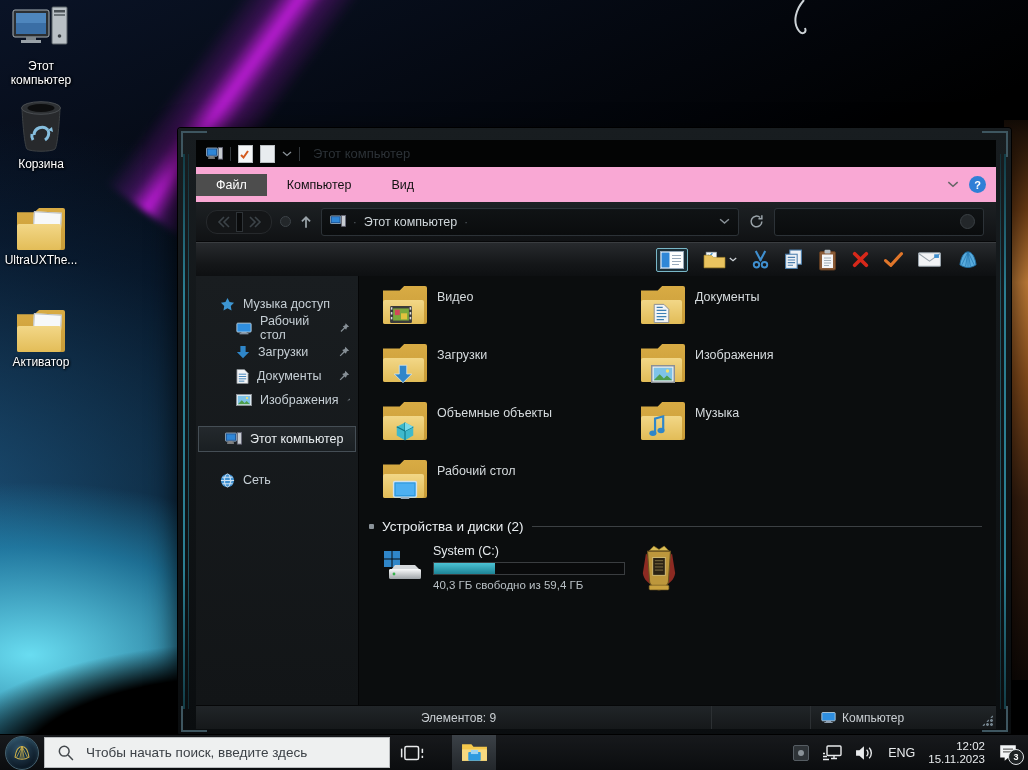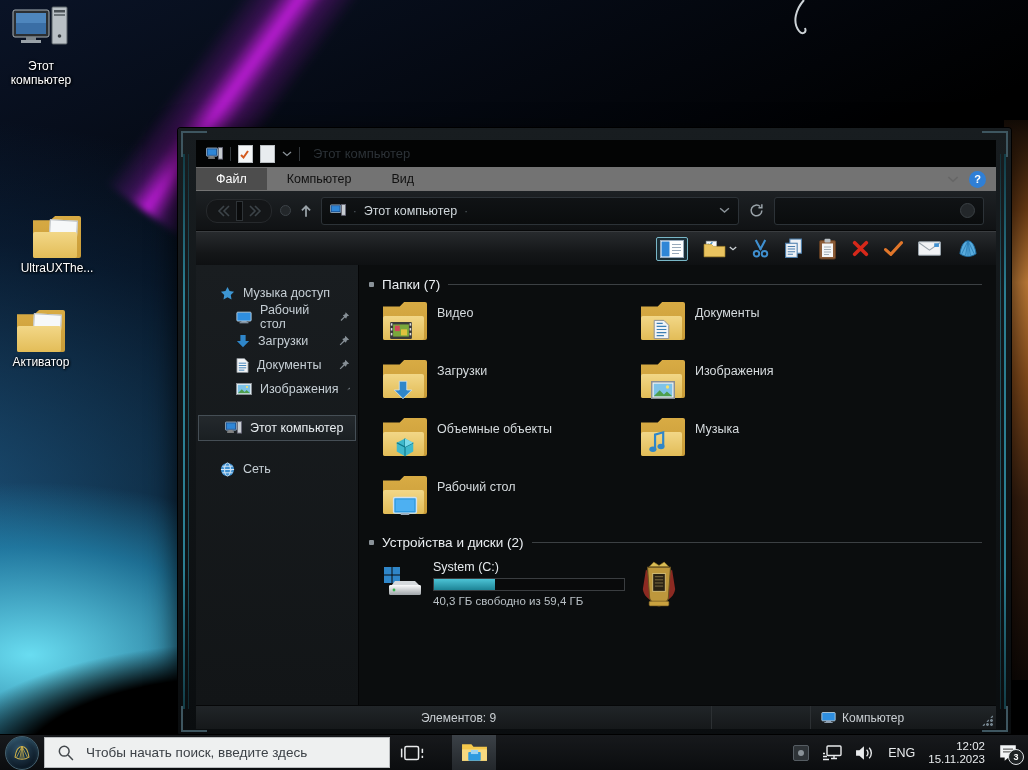--- a/index.html
+++ b/index.html
@@ -57,21 +57,21 @@
     display:flex;flex-direction:column;background:#0b0d0e;}
 
   
   .titlebar{height:27px;background:#030404;display:flex;align-items:center;gap:7px;padding:0 10px;}
   .tb-sep{width:1px;height:14px;background:#33383c;}
   .tb-title{font-size:13px;color:#2c3237;margin-left:6px;}
   .doc-ic{width:13px;height:16px;background:#f4f6f7;border:1px solid #b9bec2;position:relative;}
   .doc-ic.blank{background:#e8ecef;}
 
   
-  .menubar{height:24px;background:#737373;display:flex;align-items:center;text-align:center;}
+  .menubar{height:35px;background:#f9a8d4;display:flex;align-items:center;text-align:center;}
   .mtab{font-size:12.5px;padding:4px 20px;color:#111;cursor:default;}
   .mtab.active{background:#4d4d4d;color:#fff;}
   .menubar .mright{margin-left:auto;display:flex;align-items:center;gap:10px;padding-right:10px;}
   .help-circle{width:17px;height:17px;border-radius:50%;background:#2f7fd6;color:#fff;
     font-size:11px;font-weight:bold;display:flex;align-items:center;justify-content:center;}
 
   
   .navbar{height:39px;background:linear-gradient(#1d2124,#101214);display:flex;align-items:center;
     gap:8px;padding:0 10px;border-bottom:1px solid #060708;}
   .navctrl{width:64px;height:22px;border-radius:11px;background:#141618;border:1px solid #26292c;
@@ -191,22 +191,36 @@
       <rect x="9" y="34" width="20" height="3" fill="#9aa2a8"></rect>
       <rect x="40" y="1" width="15" height="37" rx="1" fill="#b9c0c5" stroke="#5c646a"></rect>
       <rect x="42" y="4" width="11" height="2.5" fill="#4a5156"></rect>
       <rect x="42" y="8" width="11" height="2" fill="#6a7artifacts277"></rect>
       <rect x="42" y="8" width="11" height="2" fill="#6a7277"></rect>
       <circle cx="47.5" cy="30" r="1.8" fill="#3a4045"></circle>
     </svg>
     <div class="dlabel">Этот компьютер</div>
   </div>
 
-
-  <div class="dicon" style="left:2px;top:216px;margin-left:16px;">
+  <div class="dicon" style="left:2px;top:100px;">
+    <svg width="48" height="54" viewBox="0 0 48 54" style="margin:0 auto;">
+      <path d="M5 8c0 3 2 38 5 41 3 3 25 3 28 0 3-3 5-38 5-41z" fill="#27292c" stroke="#3c4043"></path>
+      <ellipse cx="24" cy="8" rx="19.5" ry="6.3" fill="#2e3134" stroke="#4a4e52"></ellipse>
+      <ellipse cx="24" cy="8" rx="13.5" ry="4" fill="#0d0e0f"></ellipse>
+      <g transform="translate(24,31)" fill="none" stroke="#86bede" stroke-width="3">
+        <path d="M-7 4a8 8 0 0114-5"></path>
+          <path d="M7 -1a8 8 0 01-3 10"></path>
+          <path d="M-8 9a8 8 0 01-1-6"></path>
+      </g>
+      <path d="M7 -1l4-3 1 5z" transform="translate(24,31)" fill="#86bede"></path>
+    </svg>
+    <div class="dlabel">Корзина</div>
+  </div>
+
+  <div class="dicon" style="left:2px;top:208px;">
     <div class="big-folder">
       <div class="fback"></div>
         <div class="fsheet">
           <i></i>
         </div>
         <div class="ffront"></div>
     </div>
     <div class="dlabel">UltraUXThe...</div>
   </div>
 
@@ -424,25 +438,20 @@
                 <ellipse cx="8" cy="8" rx="3.2" ry="7" fill="none" stroke="#d7e9f7"></ellipse>
                 <path d="M1 8h14M2.5 4.5h11M2.5 11.5h11" stroke="#d7e9f7" fill="none"></path>
                 <path d="M3 5c2 1 3 4 1 6M12 4c-2 2-1 5 1 6" stroke="#b9d9ef" fill="none" opacity="0.7"></path>
               </svg>
             <span>Сеть</span>
           </div>
         </div>
 
         <div class="content">
 
-          <div class="sect">
-            <span class="exp"></span>
-            <span class="stitle">Папки (7)</span>
-            <span class="sline"></span>
-          </div>
 
           <div class="fgrid">
             <div class="fitem">
               <span class="folder">
                   <span class="fb"></span>
                   <span class="ff"></span>
                 <svg class="ov" width="22" height="17" viewBox="0 0 18 14">
                     <rect width="18" height="14" rx="1" fill="#3a3a3a"></rect>
                     <rect x="2.5" y="2" width="13" height="10" fill="#7aa83c"></rect>
                     <rect x="4" y="3" width="4" height="4.5" fill="#d2495a"></rect>

